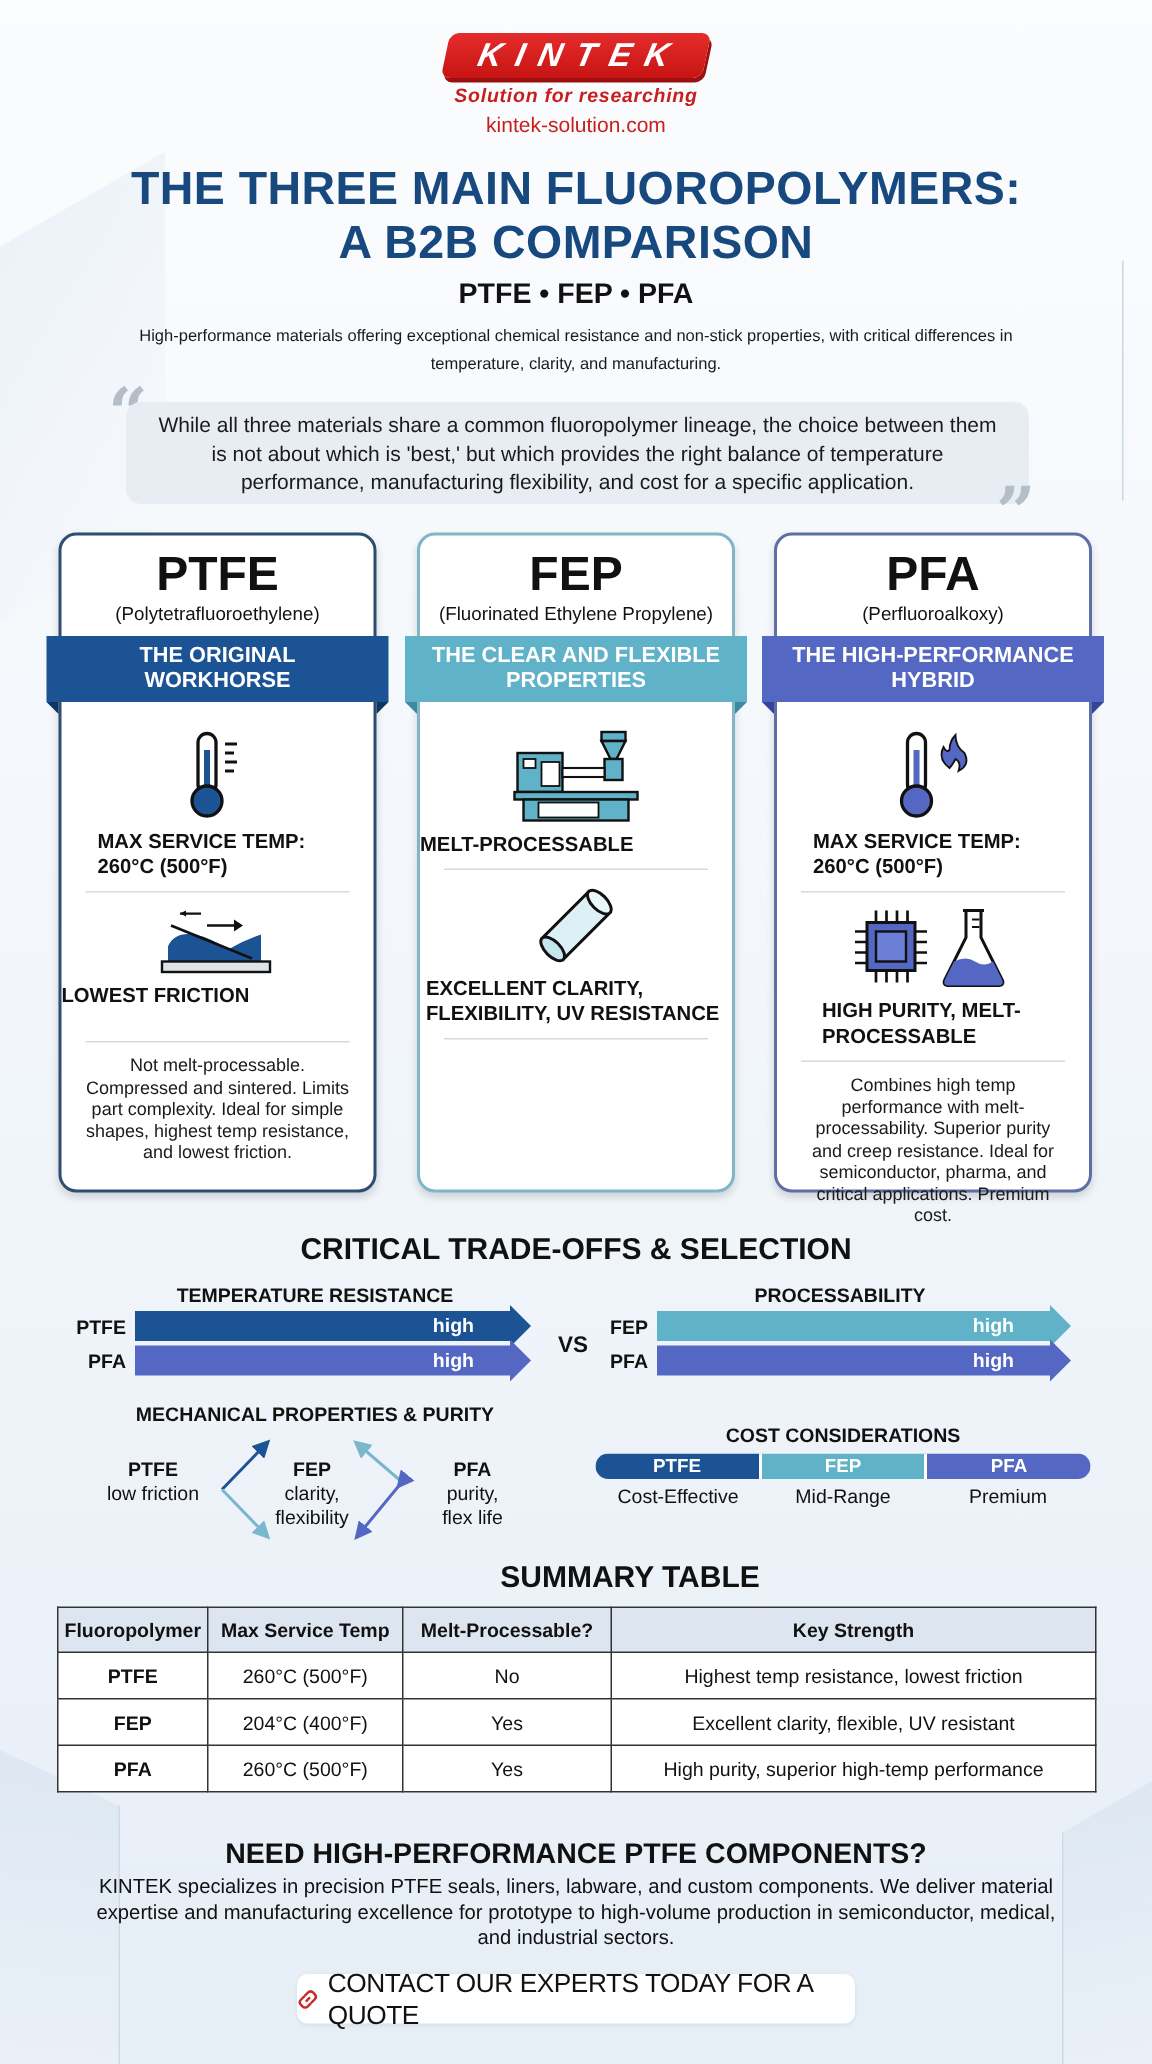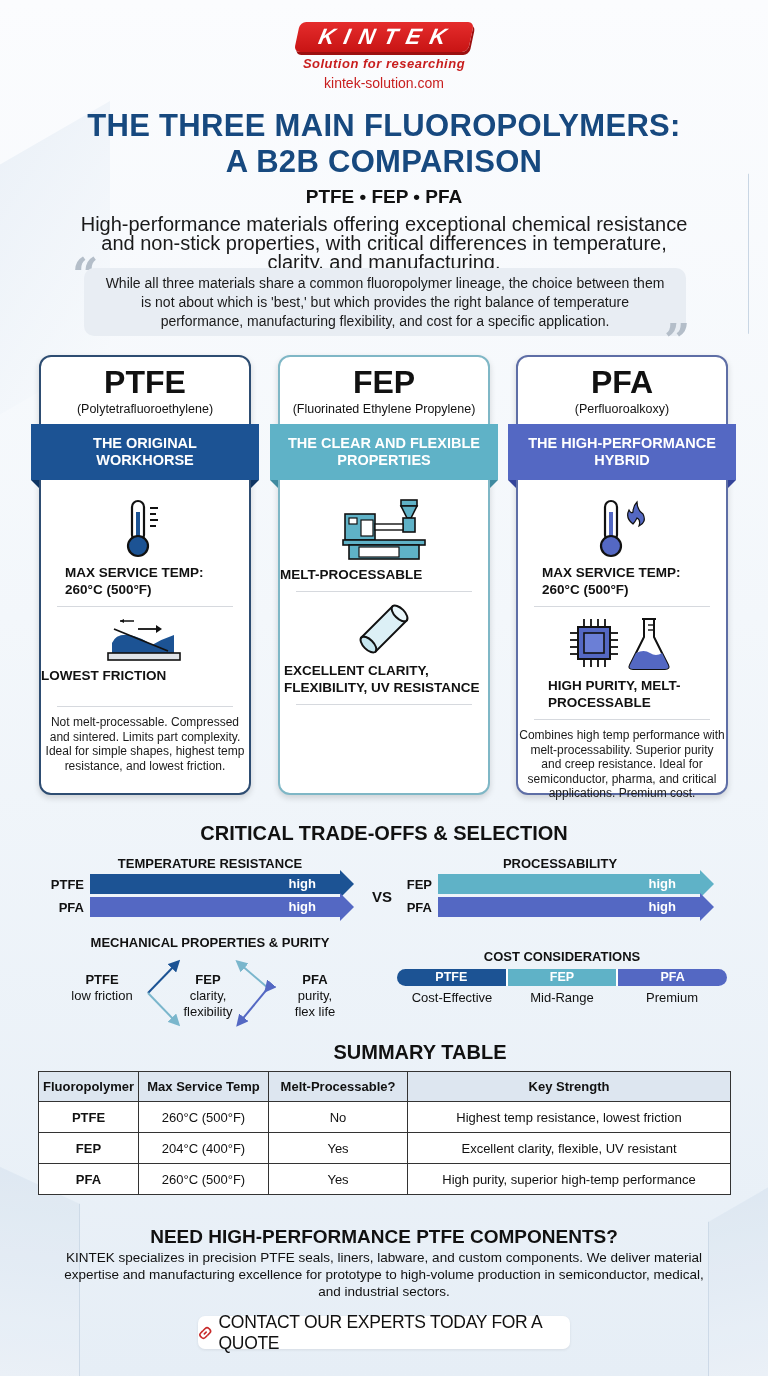--- a/index.html
+++ b/index.html
@@ -22,53 +22,53 @@
     display: inline-block; background: linear-gradient(180deg,#e52c2c,#c81414);
     color: #fff; font-weight: bold; font-style: italic; font-size: 22px; letter-spacing: 9px;
     padding: 2px 16px 2px 22px; border-radius: 6px; transform: skewX(-12deg);
     box-shadow: 2px 3px 0 #9c1010;
   }
   .logo-tag { color: #c81e1e; font-style: italic; font-weight: bold; font-size: 13px; margin-top: 4px; letter-spacing: .5px; }
   .logo-url { color: #c81e1e; font-size: 14px; margin-top: 4px; }
 
   .title { position: absolute; top: 108px; left: 0; width: 768px; text-align: center; color: #17497f; font-weight: bold; font-size: 31px; line-height: 36px; letter-spacing: .3px; }
   .subtitle { position: absolute; top: 186px; left: 0; width: 768px; text-align: center; font-weight: bold; font-size: 19px; }
-  .lead { position: absolute; top: 215px; left: 80px; width: 608px; text-align: center; font-size: 20px; line-height: 19px; color: #1a1a1a; }
+  .lead { position: absolute; top: 215px; left: 80px; width: 608px; text-align: center; font-size: 11px; line-height: 19px; color: #1a1a1a; }
 
   .quote-box { position: absolute; top: 268px; left: 84px; width: 602px; height: 68px; background: #e8edf3; border-radius: 10px; text-align: center; font-size: 14px; line-height: 19px; padding: 6px 18px; color: #1a1a1a; }
   .quote-mark { position: absolute; font-family: "DejaVu Serif", serif; font-size: 46px; color: #b4bec9; font-weight: bold; line-height: 1; }
   .qm-open { left: 72px; top: 252px; }
   .qm-close { left: 664px; top: 318px; }
 
   
   .card { position: absolute; top: 355px; width: 212px; height: 440px; background: #fff; border-radius: 12px; border: 2px solid; box-shadow: 0 3px 6px rgba(0,0,0,.15); }
   .card-ptfe { left: 39px; border-color: #2e4d72; }
   .card-fep { left: 278px; border-color: #7fb7c6; }
   .card-pfa { left: 516px; border-color: #5e6ea6; }
   .card-name { text-align: center; font-weight: bold; font-size: 32px; margin-top: 8px; line-height: 34px; }
   .card-full { text-align: center; font-size: 12.5px; margin-top: 3px; }
-  .ribbon { position: relative; margin: 8px -10px 0 -10px; height: 56px; color: #fff; font-weight: bold; font-size: 14.5px; line-height: 17px; text-align: center; display: flex; align-items: center; justify-content: center; padding: 0 14px; }
+  .ribbon { position: relative; margin: 8px -10px 0 -10px; height: 44px; color: #fff; font-weight: bold; font-size: 14.5px; line-height: 17px; text-align: center; display: flex; align-items: center; justify-content: center; padding: 0 14px; }
   .ribbon::before, .ribbon::after { content: ""; position: absolute; bottom: -8px; border-style: solid; }
   .ribbon::before { left: 0; border-width: 0 8px 8px 0; }
   .ribbon::after { right: 0; border-width: 0 0 8px 8px; }
   .rib-ptfe { background: #1c5394; }
   .rib-ptfe::before { border-color: transparent #0e3563 transparent transparent; }
   .rib-ptfe::after { border-color: transparent transparent transparent #0e3563; }
   .rib-fep { background: #5fb2c7; }
   .rib-fep::before { border-color: transparent #3f8aa0 transparent transparent; }
   .rib-fep::after { border-color: transparent transparent transparent #3f8aa0; }
   .rib-pfa { background: #5468c3; }
   .rib-pfa::before { border-color: transparent #34449a transparent transparent; }
   .rib-pfa::after { border-color: transparent transparent transparent #34449a; }
 
   .feature { text-align: left; }
   .feature svg { display: block; margin: 0 auto; }
   .feat-label { font-weight: bold; font-size: 13.5px; line-height: 17px; margin-top: 4px; }
   .divider { height: 1px; background: #d6d9de; margin: 8px 16px; }
-  .card-desc { text-align: center; font-size: 12px; line-height: 14.5px; padding: 0 1px; color: #1a1a1a; }
+  .card-desc { text-align: center; font-size: 12px; line-height: 14.5px; padding: 0 16px; color: #1a1a1a; }
 
   
   .section-title { position: absolute; left: 0; width: 768px; text-align: center; font-weight: bold; font-size: 20px; }
   .sub-head { position: absolute; font-weight: bold; font-size: 13px; text-align: center; }
   .bar-row { position: absolute; height: 20px; display: flex; align-items: center; }
   .bar-label { width: 40px; font-weight: bold; font-size: 13px; text-align: right; padding-right: 6px; }
   .bar { position: relative; height: 20px; color: #fff; font-size: 13px; font-weight: bold; text-align: right; padding-right: 26px; line-height: 20px; }
   .bar::after { content: ""; position: absolute; right: -12px; top: -4px; border-style: solid; border-width: 14px 0 14px 14px; border-color: transparent transparent transparent var(--c); }
   .vs { position: absolute; left: 372px; top: 888px; font-weight: bold; font-size: 15px; }
 

